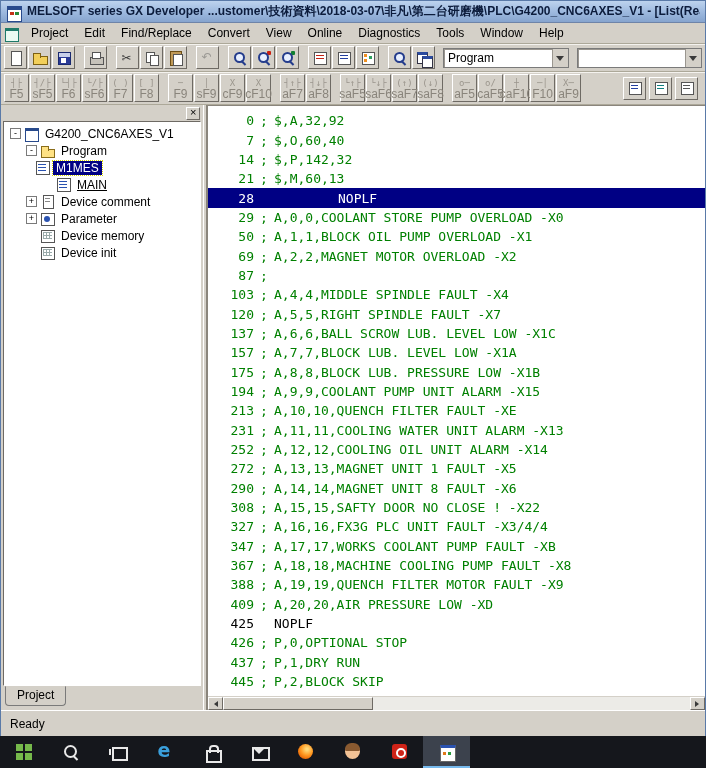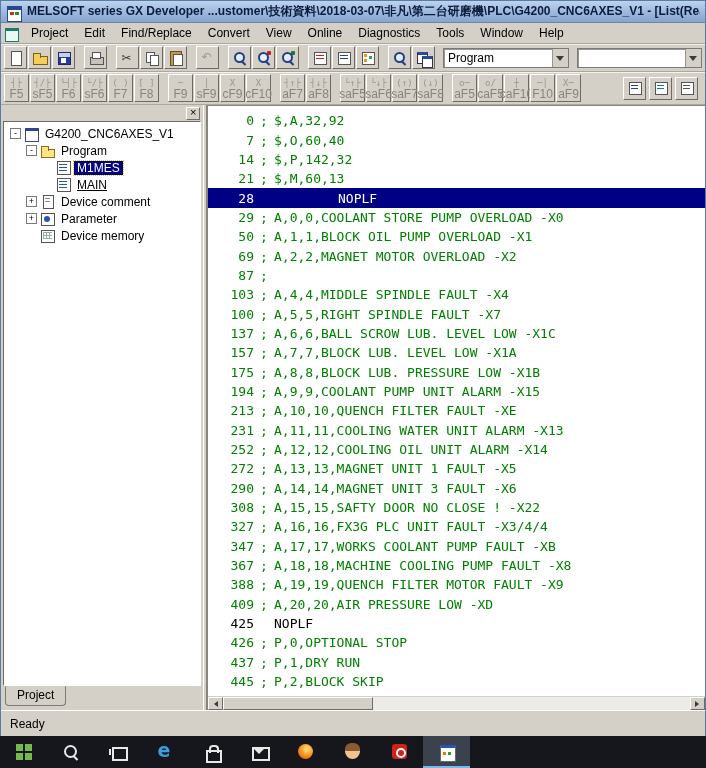--- a/index.html
+++ b/index.html
@@ -392,21 +392,21 @@
         <div class="trow" style="padding-left: 6px;">
               <span class="expander">-</span>
               <span class="ico ticon project-icon"></span>
               <span class="tlabel">G4200_CNC6AXES_V1</span>
             </div>
             <div class="trow" style="padding-left: 22px;">
               <span class="expander">-</span>
               <span class="ico ticon program-folder-icon"></span>
               <span class="tlabel">Program</span>
             </div>
-            <div class="trow selected" style="padding-left: 38px;">
+            <div class="trow selected" style="padding-left: 17px;">
               <span class="expander"></span>
               <span class="ico ticon ladder-icon"></span>
               <span class="tlabel">M1MES</span>
             </div>
             <div class="trow" style="padding-left: 38px; text-decoration: underline;">
               <span class="expander"></span>
               <span class="ico ticon ladder-icon"></span>
               <span class="tlabel">MAIN</span>
             </div>
             <div class="trow" style="padding-left: 22px;">
@@ -416,20 +416,25 @@
             </div>
             <div class="trow" style="padding-left: 22px;">
               <span class="expander">+</span>
               <span class="ico ticon parameter-icon"></span>
               <span class="tlabel">Parameter</span>
             </div>
             <div class="trow" style="padding-left: 22px;">
               <span class="expander"></span>
               <span class="ico ticon memory-icon"></span>
               <span class="tlabel">Device memory</span>
+            </div>
+            <div class="trow" style="padding-left: 22px;">
+              <span class="expander"></span>
+              <span class="ico ticon init-icon"></span>
+              <span class="tlabel">Device init</span>
             </div>
           </div>
         <div class="panel-tabs">
           <button class="ptab">Project</button>
         </div>
       </div>
 
       <div class="splitter"></div>
 
       <div class="list-area">
@@ -478,21 +483,21 @@
             <div class="lrow sep">
               <span class="step">87</span>
               <span class="lsep">;</span>
             </div>
             <div class="lrow sep">
               <span class="step">103</span>
               <span class="lsep">;</span>
               <span class="ltext">A,4,4,MIDDLE SPINDLE FAULT -X4</span>
             </div>
             <div class="lrow sep">
-              <span class="step">100</span>
+              <span class="step">120</span>
               <span class="lsep">;</span>
               <span class="ltext">A,5,5,RIGHT SPINDLE FAULT -X7</span>
             </div>
             <div class="lrow sep">
               <span class="step">137</span>
               <span class="lsep">;</span>
               <span class="ltext">A,6,6,BALL SCROW LUB. LEVEL LOW -X1C</span>
             </div>
             <div class="lrow sep">
               <span class="step">157</span>
@@ -525,21 +530,21 @@
               <span class="ltext">A,12,12,COOLING OIL UNIT ALARM -X14</span>
             </div>
             <div class="lrow sep">
               <span class="step">272</span>
               <span class="lsep">;</span>
               <span class="ltext">A,13,13,MAGNET UNIT 1 FAULT -X5</span>
             </div>
             <div class="lrow sep">
               <span class="step">290</span>
               <span class="lsep">;</span>
-              <span class="ltext">A,14,14,MAGNET UNIT 3 FAULT -X6</span>
+              <span class="ltext">A,14,14,MAGNET UNIT 8 FAULT -X6</span>
             </div>
             <div class="lrow sep">
               <span class="step">308</span>
               <span class="lsep">;</span>
               <span class="ltext">A,15,15,SAFTY DOOR NO CLOSE ! -X22</span>
             </div>
             <div class="lrow sep">
               <span class="step">327</span>
               <span class="lsep">;</span>
               <span class="ltext">A,16,16,FX3G PLC UNIT FAULT -X3/4/4</span>

